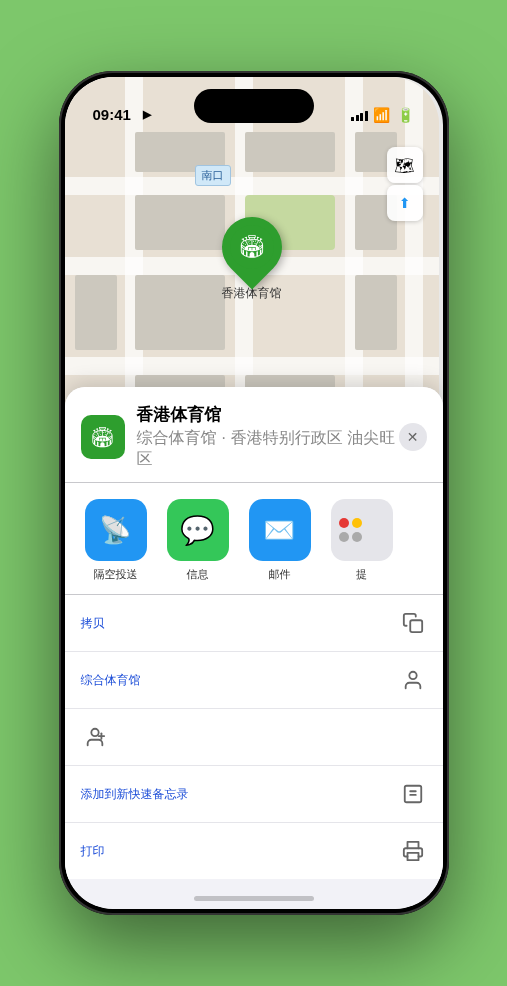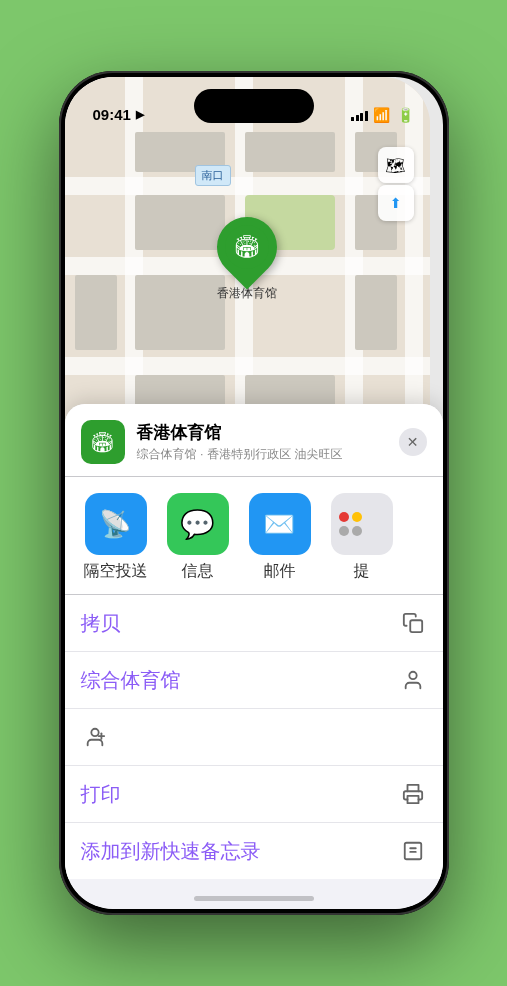--- a/index.html
+++ b/index.html
@@ -55,34 +55,34 @@
       justify-content: space-between;
       padding: 0 28px 8px;
       z-index: 99;
       color: #000;
     }
     .status-time {
       font-size: 15px;
       font-weight: 600;
       display: flex;
       align-items: center;
-      gap: 3px;
+      gap: 10px;
     }
     .status-icons {
       display: flex;
       align-items: center;
       gap: 6px;
       font-size: 13px;
     }
     
     .map-area {
       position: absolute;
       top: 0;
       left: 0;
-      right: 13px;
+      right: 4px;
       height: 460px;
       background: #e8e0d4;
       border-radius: 48px 48px 0 0;
       overflow: hidden;
     }
     .map-bg {
       position: absolute;
       top: 0; left: 0; right: 0; bottom: 0;
       background: #e8e0d4;
     }
@@ -229,21 +229,21 @@
     }
     .location-info {
       flex: 1;
     }
     .location-name {
       font-size: 17px;
       font-weight: 600;
       color: #000;
     }
     .location-detail {
-      font-size: 12px;
+      font-size: 16px;
       color: #888;
       margin-top: 2px;
     }
     .close-btn {
       width: 28px;
       height: 28px;
       background: #e5e5ea;
       border-radius: 50%;
       display: flex;
       align-items: center;
@@ -282,43 +282,43 @@
     .share-icon-wrap.airdrop { background: #2196f3; }
     .share-icon-wrap.messages { background: #34c759; }
     .share-icon-wrap.mail { background: #2196f3; }
     .share-icon-wrap.notes {
       background: linear-gradient(180deg, #ffd60a 0%, #ffc700 100%);
       border: 3px solid #e53e3e;
       box-shadow: 0 0 0 3px #e53e3e;
     }
     .share-icon-wrap.more { background: #e5e5ea; }
     .share-label {
-      font-size: 16px;
+      font-size: 11px;
       color: #333;
       text-align: right;
     }
     
     .action-list {
       background: #fff;
       margin: 0;
     }
     .action-item {
       display: flex;
       align-items: center;
       justify-content: space-between;
       padding: 14px 16px;
       border-bottom: 0.5px solid #e5e5ea;
       cursor: pointer;
     }
     .action-item:last-child {
       border-bottom: none;
     }
     .action-label {
-      font-size: 20px;
-      color: #8b5cf6;
+      font-size: 12px;
+      color: #1d4ed8;
     }
     .action-icon {
       width: 28px;
       height: 28px;
       display: flex;
       align-items: center;
       justify-content: center;
       font-size: 20px;
       color: #666;
     }
@@ -493,37 +493,37 @@
           <div class="action-icon">
             <svg width="22" height="22" viewBox="0 0 24 24" fill="none" stroke="#666" stroke-width="2" stroke-linecap="round" stroke-linejoin="round">
               <path d="M20 21v-2a4 4 0 0 0-4-4H8a4 4 0 0 0-4 4v2"></path>
               <circle cx="12" cy="7" r="4"></circle>
               <line x1="19" y1="8" x2="19" y2="14"></line>
               <line x1="22" y1="11" x2="16" y2="11"></line>
             </svg>
           </div>
         </div>
         <div class="action-item">
+          <span class="action-label">添加到新快速备忘录</span>
+          <div class="action-icon">
+            <svg width="22" height="22" viewBox="0 0 24 24" fill="none" stroke="#666" stroke-width="2" stroke-linecap="round" stroke-linejoin="round">
+              <rect x="3" y="3" width="18" height="18" rx="2" ry="2"></rect>
+              <line x1="9" y1="9" x2="15" y2="9"></line>
+              <line x1="9" y1="13" x2="15" y2="13"></line>
+            </svg>
+          </div>
+        </div>
+        <div class="action-item">
           <span class="action-label">打印</span>
           <div class="action-icon">
             <svg width="22" height="22" viewBox="0 0 24 24" fill="none" stroke="#666" stroke-width="2" stroke-linecap="round" stroke-linejoin="round">
               <polyline points="6 9 6 2 18 2 18 9"></polyline>
               <path d="M6 18H4a2 2 0 0 1-2-2v-5a2 2 0 0 1 2-2h16a2 2 0 0 1 2 2v5a2 2 0 0 1-2 2h-2"></path>
               <rect x="6" y="14" width="12" height="8"></rect>
             </svg>
           </div>
         </div>
-        <div class="action-item">
-          <span class="action-label">添加到新快速备忘录</span>
-          <div class="action-icon">
-            <svg width="22" height="22" viewBox="0 0 24 24" fill="none" stroke="#666" stroke-width="2" stroke-linecap="round" stroke-linejoin="round">
-              <rect x="3" y="3" width="18" height="18" rx="2" ry="2"></rect>
-              <line x1="9" y1="9" x2="15" y2="9"></line>
-              <line x1="9" y1="13" x2="15" y2="13"></line>
-            </svg>
-          </div>
-        </div>
       </div>
     </div>
 
     <div class="home-indicator"></div>
   </div>
 </div>
 
 </body></html>

